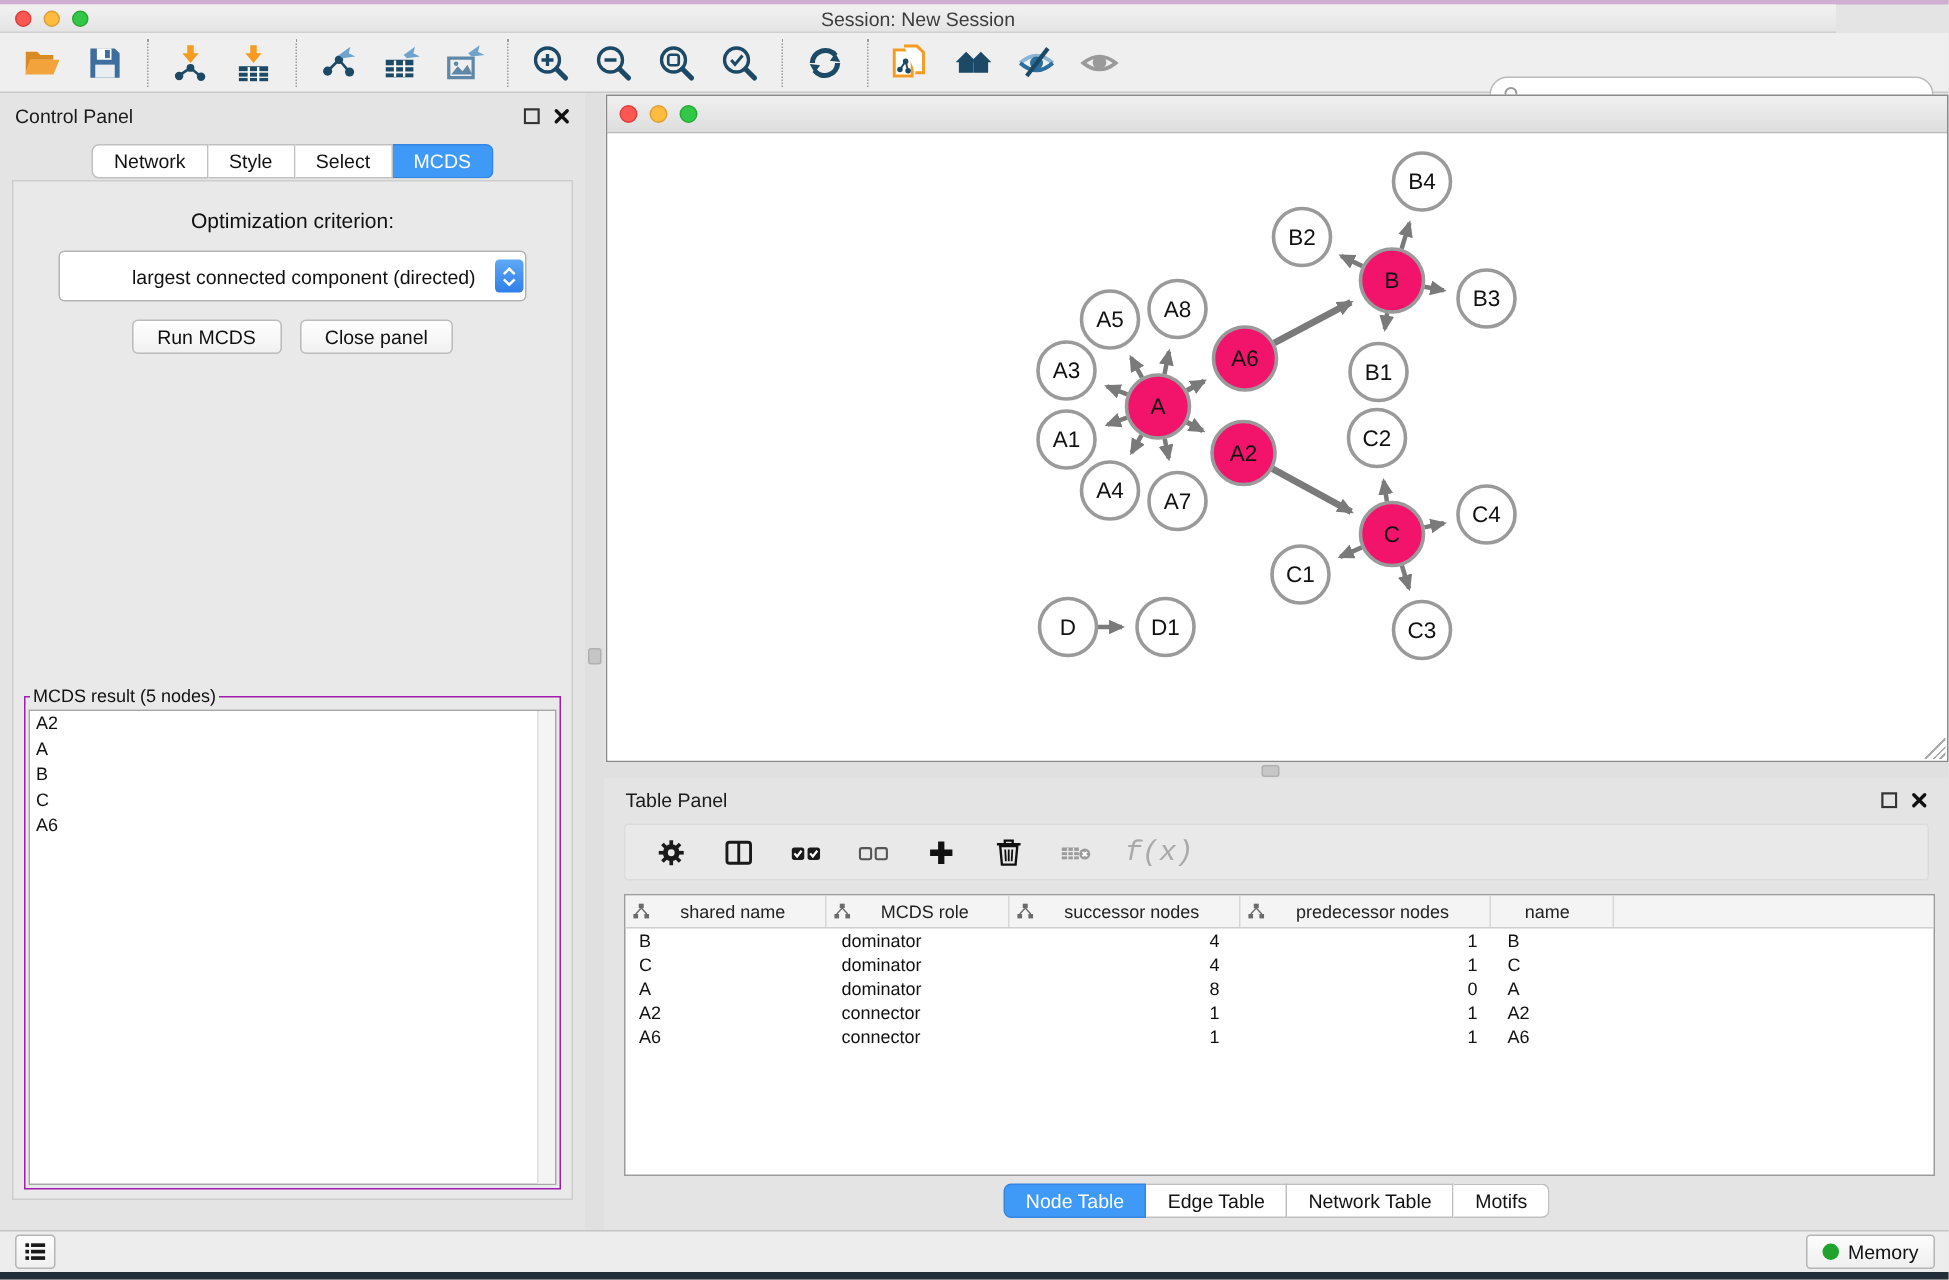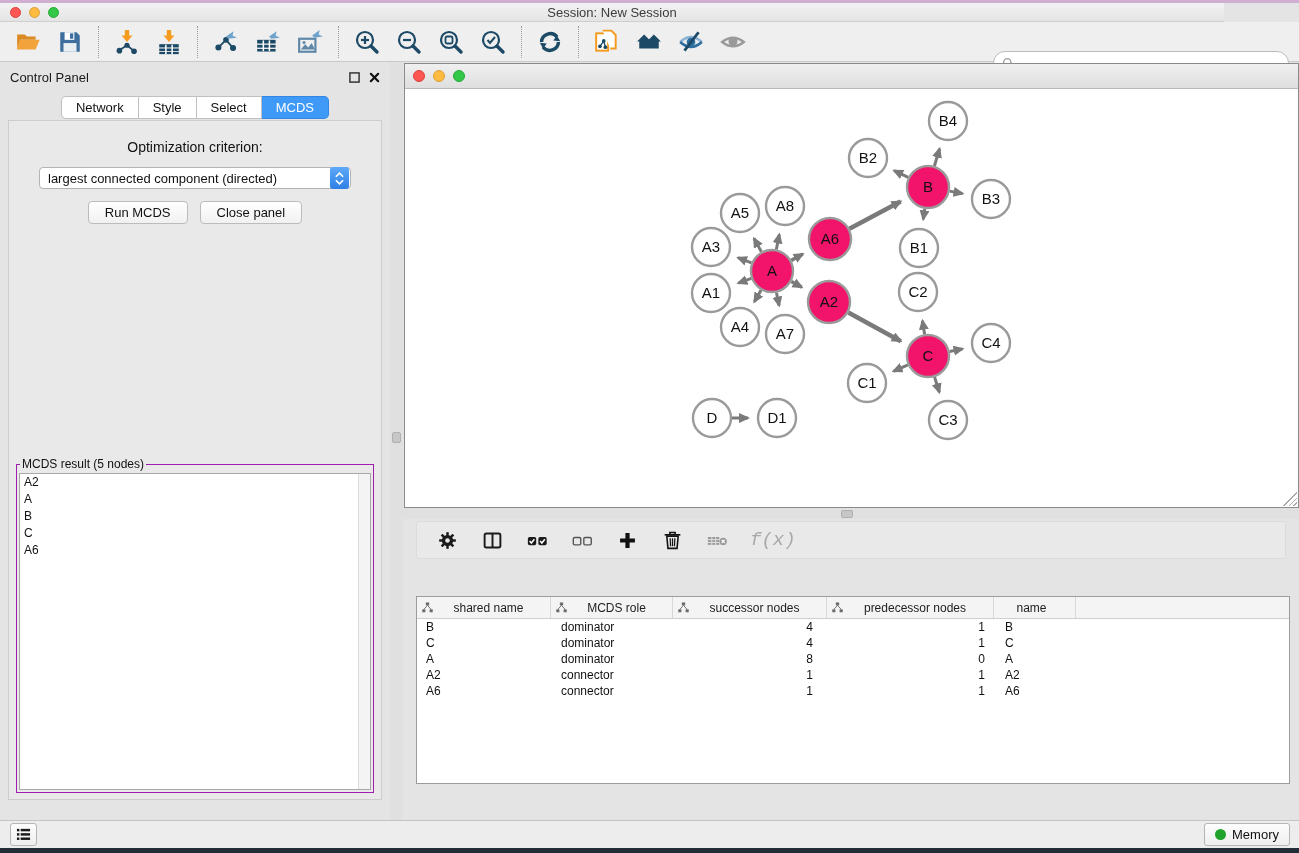--- a/index.html
+++ b/index.html
@@ -42,22 +42,22 @@
   .cp-tabs { display:flex; justify-content:center; margin-top:4px; }
   .seg { font-size:13px; padding:3px 14px; background:#fff; border:1px solid #c0c0c0;
     border-left:none; color:#111; }
   .seg:first-child { border-left:1px solid #c0c0c0; border-radius:5px 0 0 5px; }
   .seg:last-child { border-radius:0 5px 5px 0; }
   .seg.active { background:#3e99f7; border-color:#3387e2; color:#fff; }
 
   .cp-body { position:absolute; left:8px; right:8px; top:58px; bottom:20px;
     background:#e9e9e9; border:1px solid #cdcdcd; }
   .opt-label { text-align:center; margin-top:18px; font-size:14px; color:#111; }
-  .dropdown { margin:12px auto 0; width:312px; height:22px; background:#fff;
-    border:1px solid #b4b4b4; border-radius:4px; display:flex; align-items:center; position:relative; }
+  .dropdown { margin:12px auto 0; width:312px; height:34px; background:#fff;
+    border:1px solid #b4b4b4; border-radius:4px; display:flex; align-items:center; position:relative;padding-left:40px; }
   .dropdown .dd-text { flex:1; font-size:13px; padding-left:8px; color:#111;
     white-space:nowrap; overflow:hidden; }
   .dd-stepper { width:19px; height:22px; margin-right:1px; background:linear-gradient(#5fa9f8,#2e7fe8);
     border-radius:3px; display:flex; flex-direction:column; align-items:center; justify-content:center; gap:1px; }
   .dd-stepper svg { width:9px; height:6px; }
   .cp-buttons { display:flex; justify-content:center; gap:12px; margin-top:12px; }
   .mac-btn { background:linear-gradient(#ffffff,#f1f1f1); border:1px solid #bcbcbc;
     border-radius:4px; font-size:13px; padding:3px 16px; color:#111; }
 
   .mcds-fieldset { position:absolute; left:7px; right:7px; top:336px; bottom:6px;
@@ -457,20 +457,34 @@
       </svg>
   </div>
   <div class="grip"></div>
 </div>
 
 <div class="h-divider">
   <div class="h-handle"></div>
 </div>
 
 <div class="table-panel">
+  <div class="tp-header">
+    <span class="ph-title">Table Panel</span>
+    <span class="ph-icons">
+      <svg viewBox="0 0 12 12">
+          <rect x="1" y="1" width="10" height="10" fill="none" stroke="#333" stroke-width="1.6"></rect>
+        </svg>
+      <svg viewBox="0 0 12 12">
+          <g stroke="#111" stroke-width="2.4" stroke-linecap="round">
+            <line x1="2" y1="2" x2="10" y2="10"></line>
+            <line x1="10" y1="2" x2="2" y2="10"></line>
+          </g>
+        </svg>
+    </span>
+  </div>
   <div class="tp-toolbar">
     <div class="tb-btn">
       <svg viewBox="0 0 24 24">
           <g fill="#1a1a1a">
             <rect x="10.6" y="2.5" width="2.8" height="19"></rect>
             <rect x="10.6" y="2.5" width="2.8" height="19" transform="rotate(45 12 12)"></rect>
             <rect x="10.6" y="2.5" width="2.8" height="19" transform="rotate(90 12 12)"></rect>
             <rect x="10.6" y="2.5" width="2.8" height="19" transform="rotate(135 12 12)"></rect>
             <circle cx="12" cy="12" r="6.4"></circle>
           </g>
@@ -638,20 +652,26 @@
         <div class="nt-row">
           <div class="c0">A6</div>
           <div class="c1">connector</div>
           <div class="c2">1</div>
           <div class="c3">1</div>
           <div class="c4">A6</div>
         </div>
       </div>
   </div>
 
+  <div class="tp-tabs">
+    <div class="seg active">Node Table</div>
+    <div class="seg">Edge Table</div>
+    <div class="seg">Network Table</div>
+    <div class="seg">Motifs</div>
+  </div>
 </div>
 
 <div class="statusbar">
   <div class="sb-btn">
     <svg viewBox="0 0 16 16">
         <g fill="#1a1a1a">
           <rect x="1" y="2" width="2.6" height="2.6"></rect>
           <rect x="5" y="2" width="10" height="2.6"></rect>
           <rect x="1" y="6.6" width="2.6" height="2.6"></rect>
           <rect x="5" y="6.6" width="10" height="2.6"></rect>

